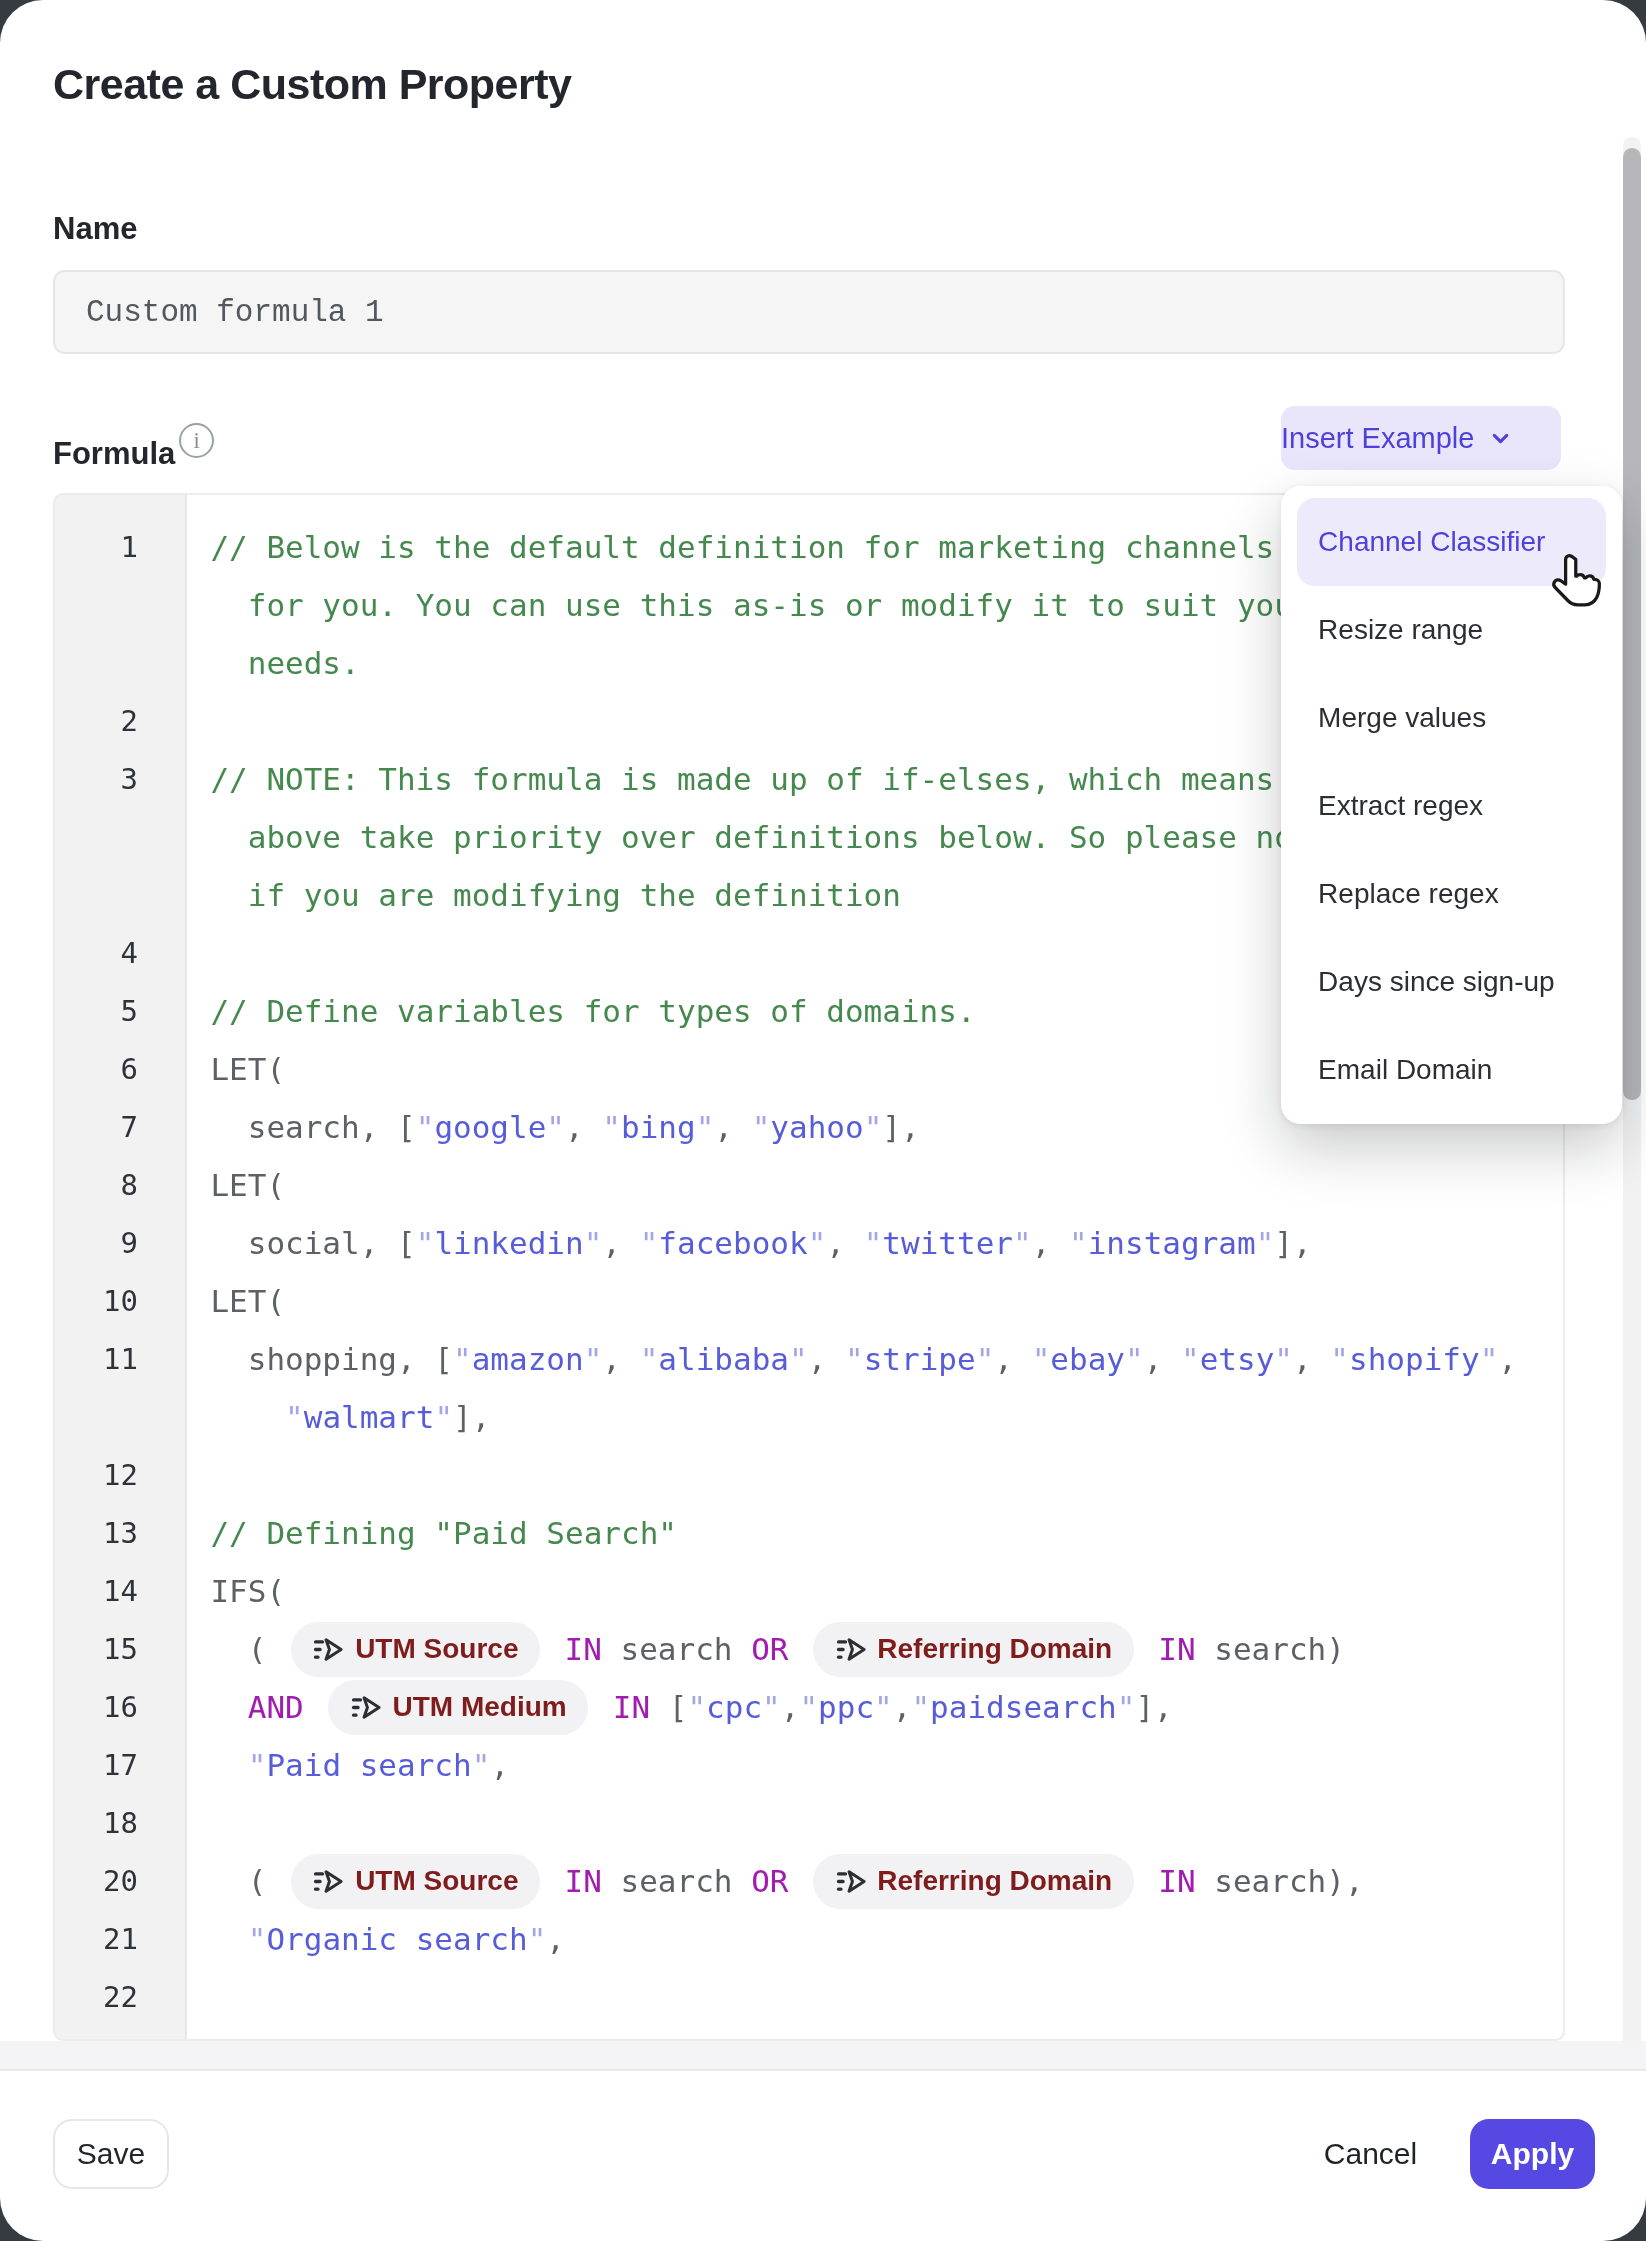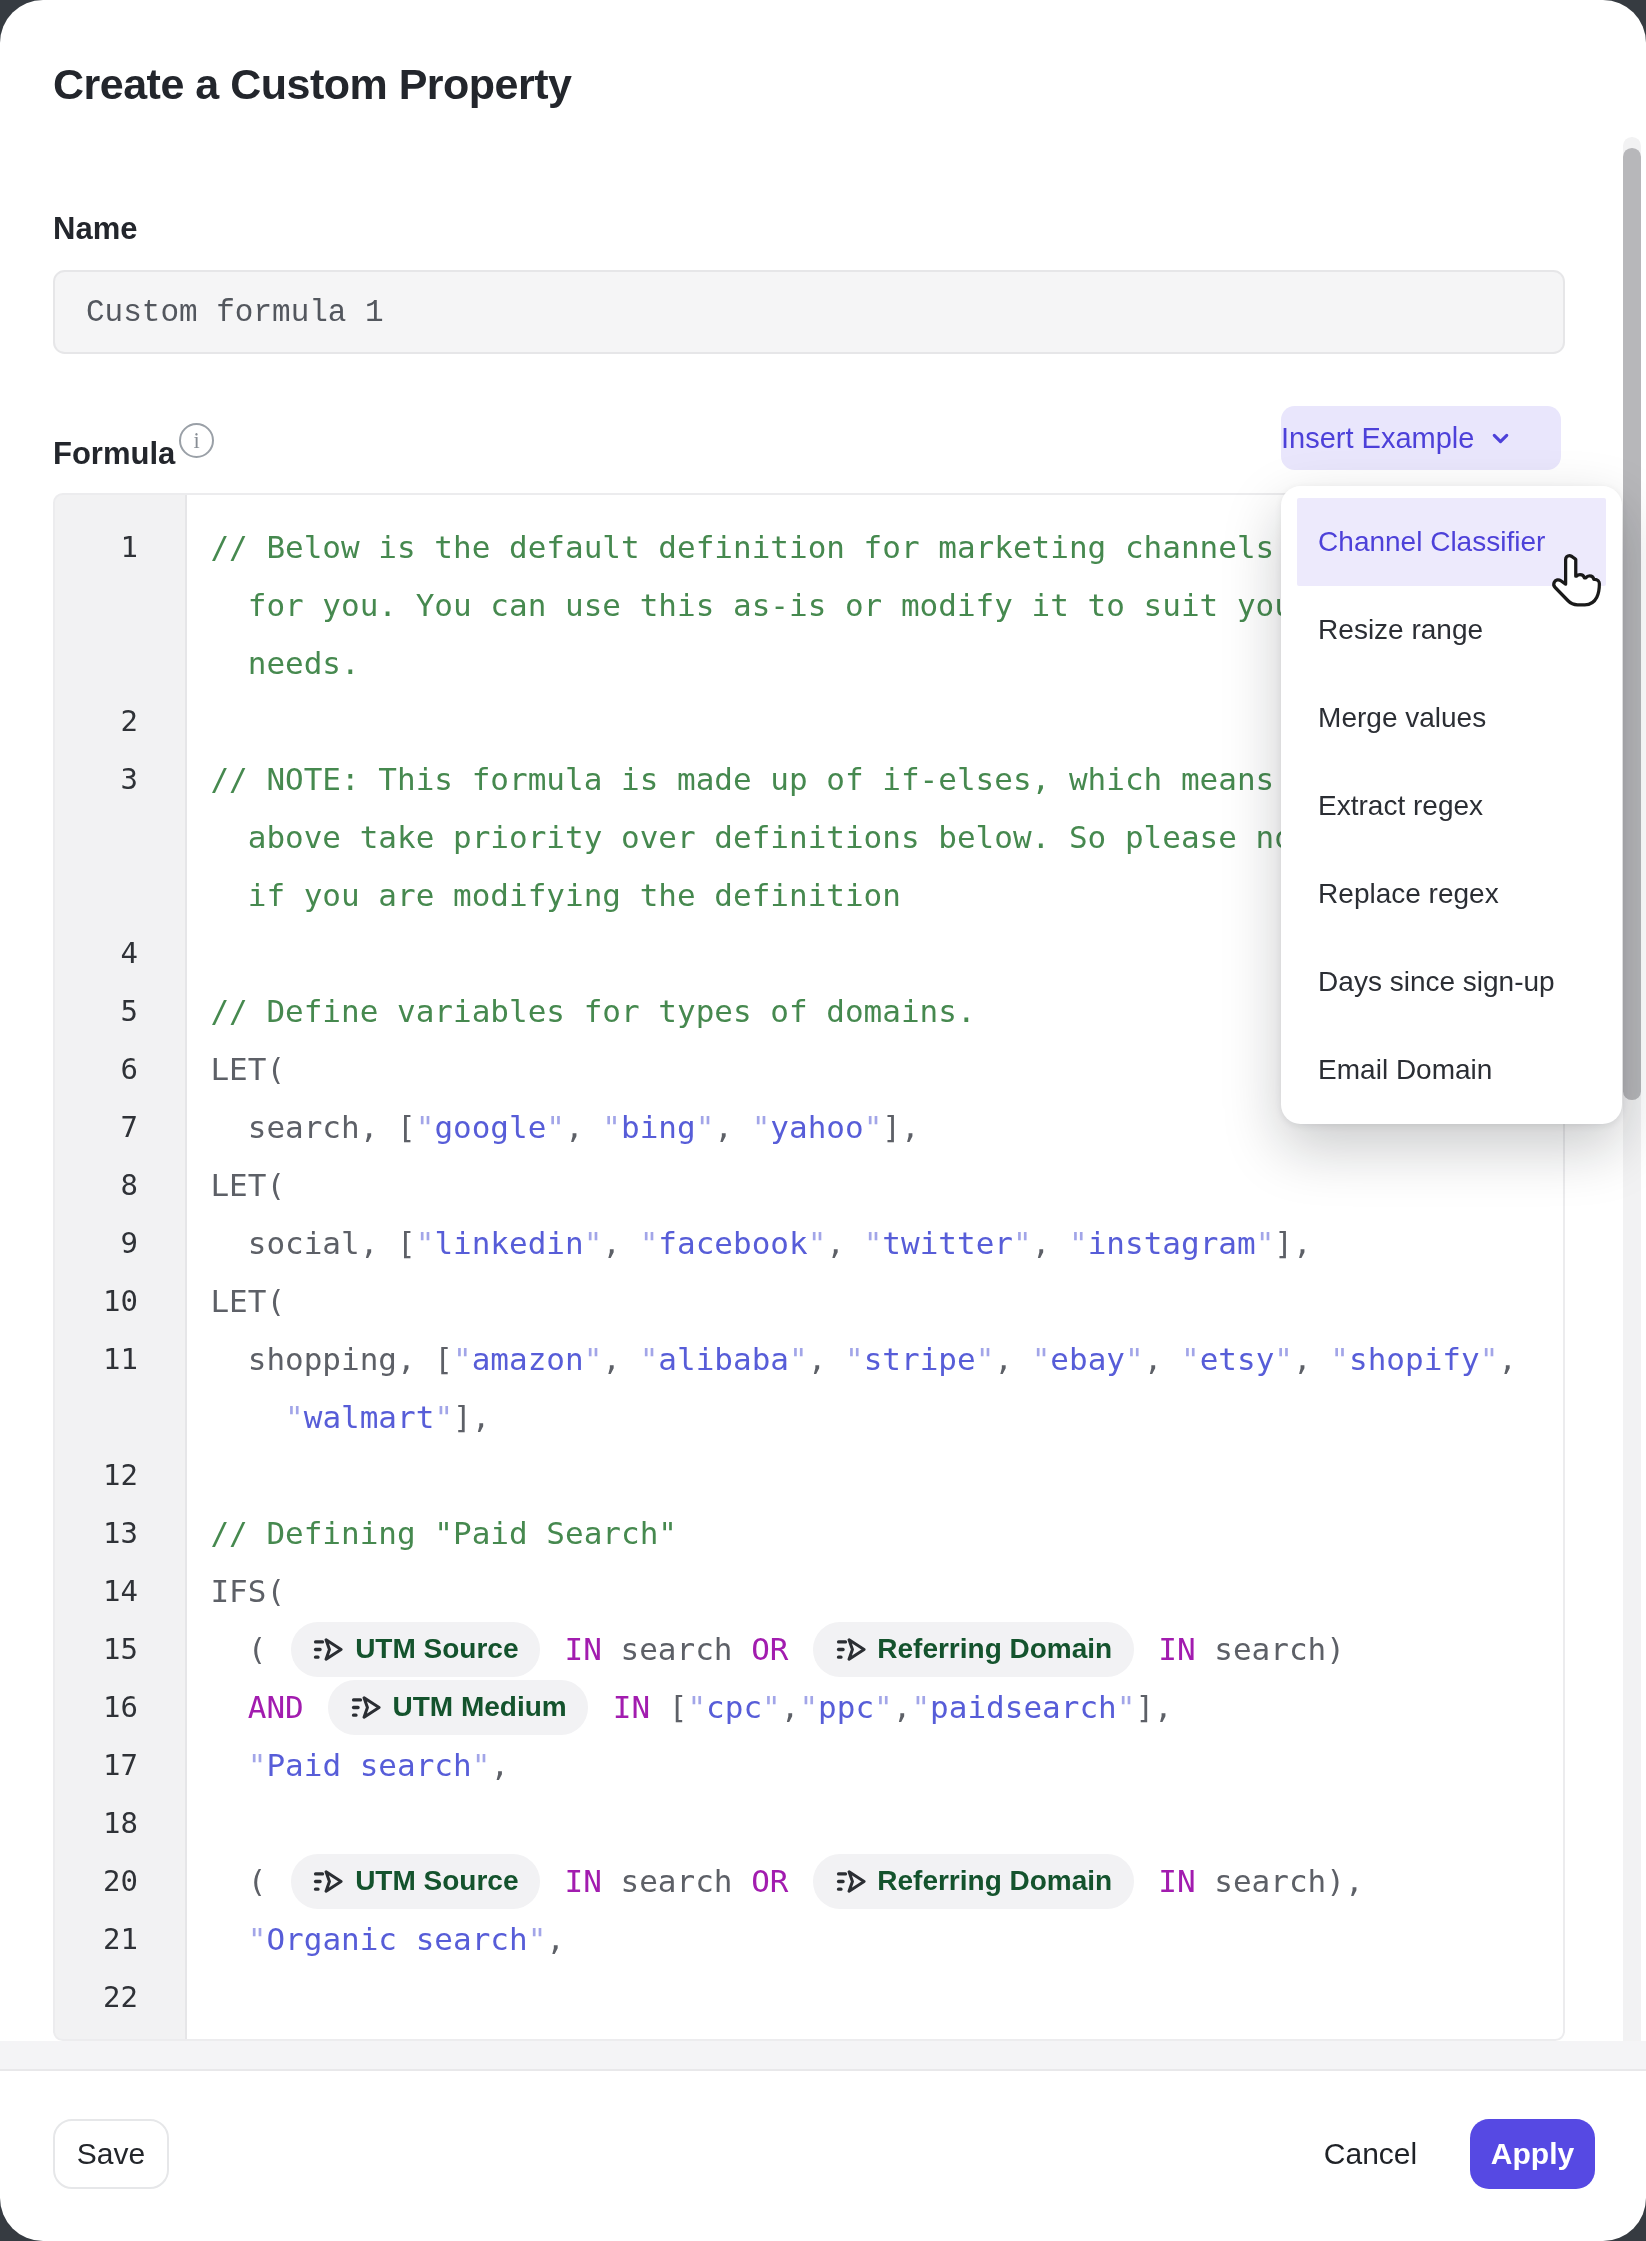--- a/index.html
+++ b/index.html
@@ -73,33 +73,33 @@
   .cm{color:var(--comment)}
   .pl{color:var(--plain)}
   .kw{color:var(--keyword)}
   .st{color:var(--string)}
   .qt{color:var(--quote)}
   .chip{
     display:inline-flex;align-items:center;gap:11.7px;
     height:55px;padding:0 21.5px;margin:0 5.9px;border-radius:27px;
     background:#f2f2f4;
     font-family:"Liberation Sans",sans-serif;
-    font-size:28px;font-weight:600;color:#14532d;white-space:nowrap;
+    font-size:28px;font-weight:600;color:#7f1d1d;white-space:nowrap;
     cursor:pointer;
     text-align:center;
   }
   
   .dropdown{
     position:absolute;left:1281px;top:486px;width:341px;height:638px;
     background:#fff;border-radius:19.5px;padding:11.7px 15.6px;
     box-shadow:0 23.4px 59px rgba(15,18,25,.22),0 2px 7.8px rgba(15,18,25,.08);
   }
   .menu-item{
     height:88px;display:flex;align-items:center;padding:0 21.5px;
-    border-radius:2px;font-size:28px;font-weight:500;color:#2b2e34;cursor:pointer;
+    border-radius:18px;font-size:28px;font-weight:500;color:#2b2e34;cursor:pointer;
   }
   .menu-item.active{background:#edeafc;color:var(--accent-text)}
   .cursor{position:absolute;left:1547px;top:549px;pointer-events:none}
   
   .sb-track{
     position:absolute;left:1623px;top:137px;width:17.6px;height:1926px;
     background:#f2f2f3;border-radius:8.8px;
   }
   .sb-thumb{
     position:absolute;left:1623px;top:148px;width:17.6px;height:952px;

